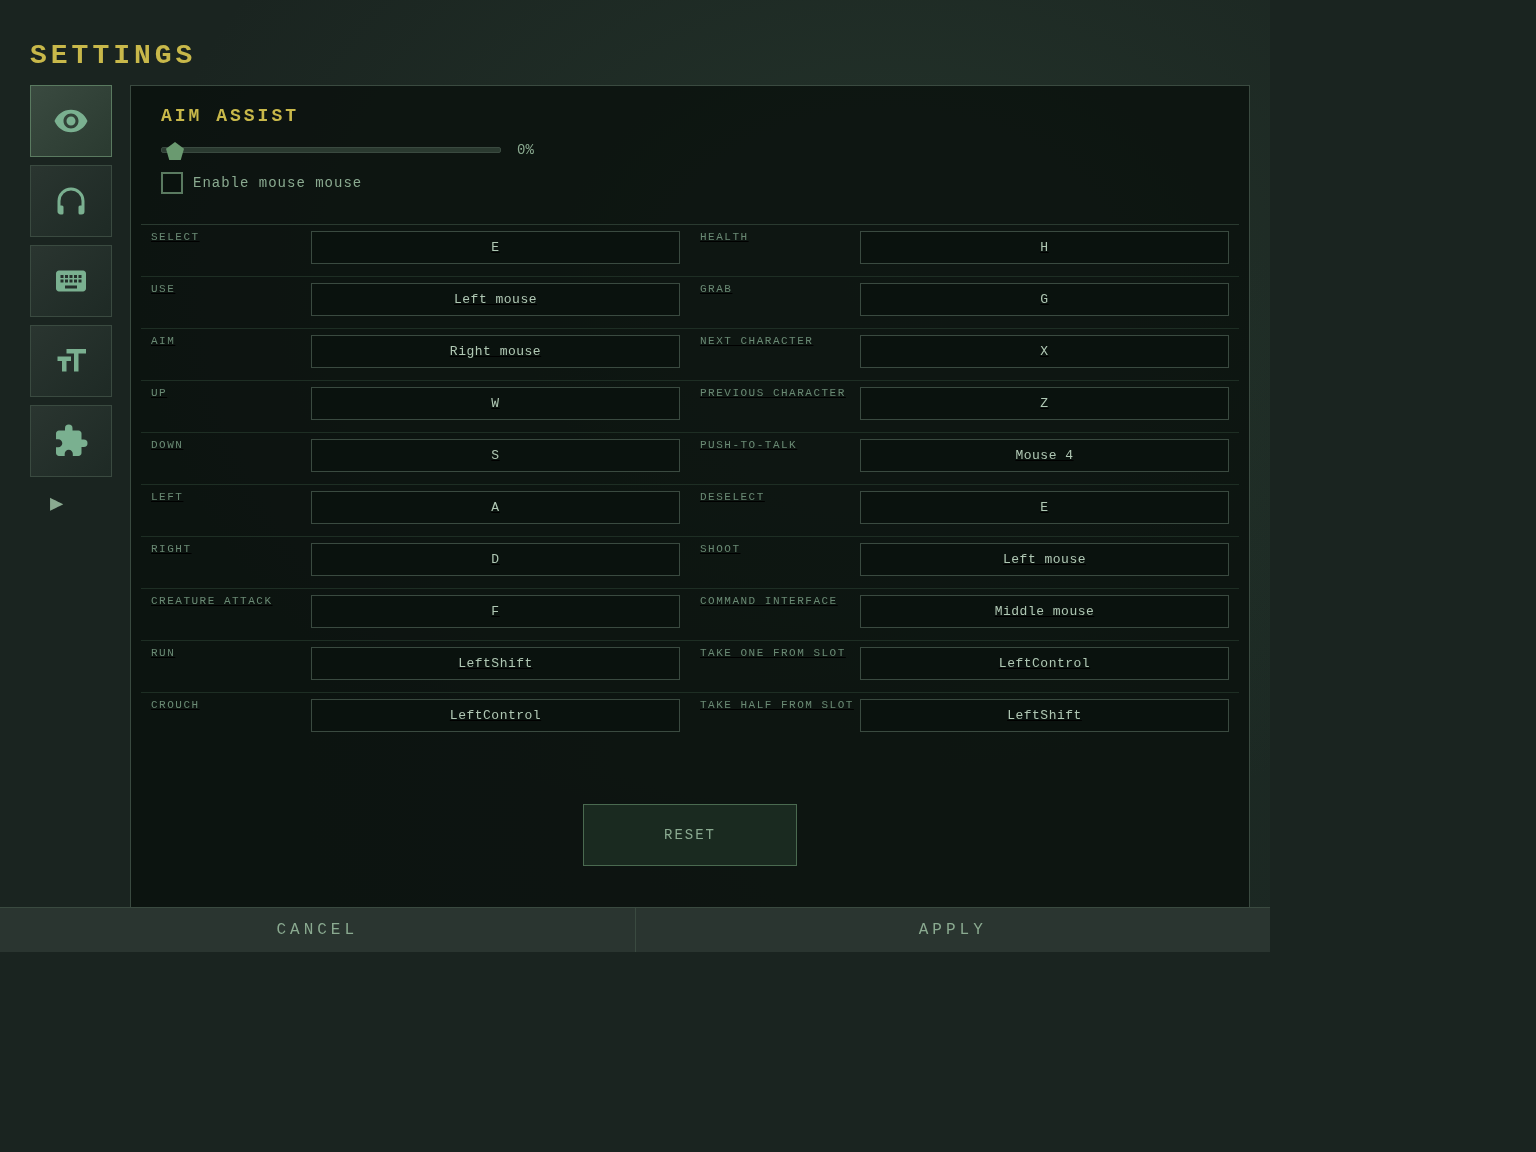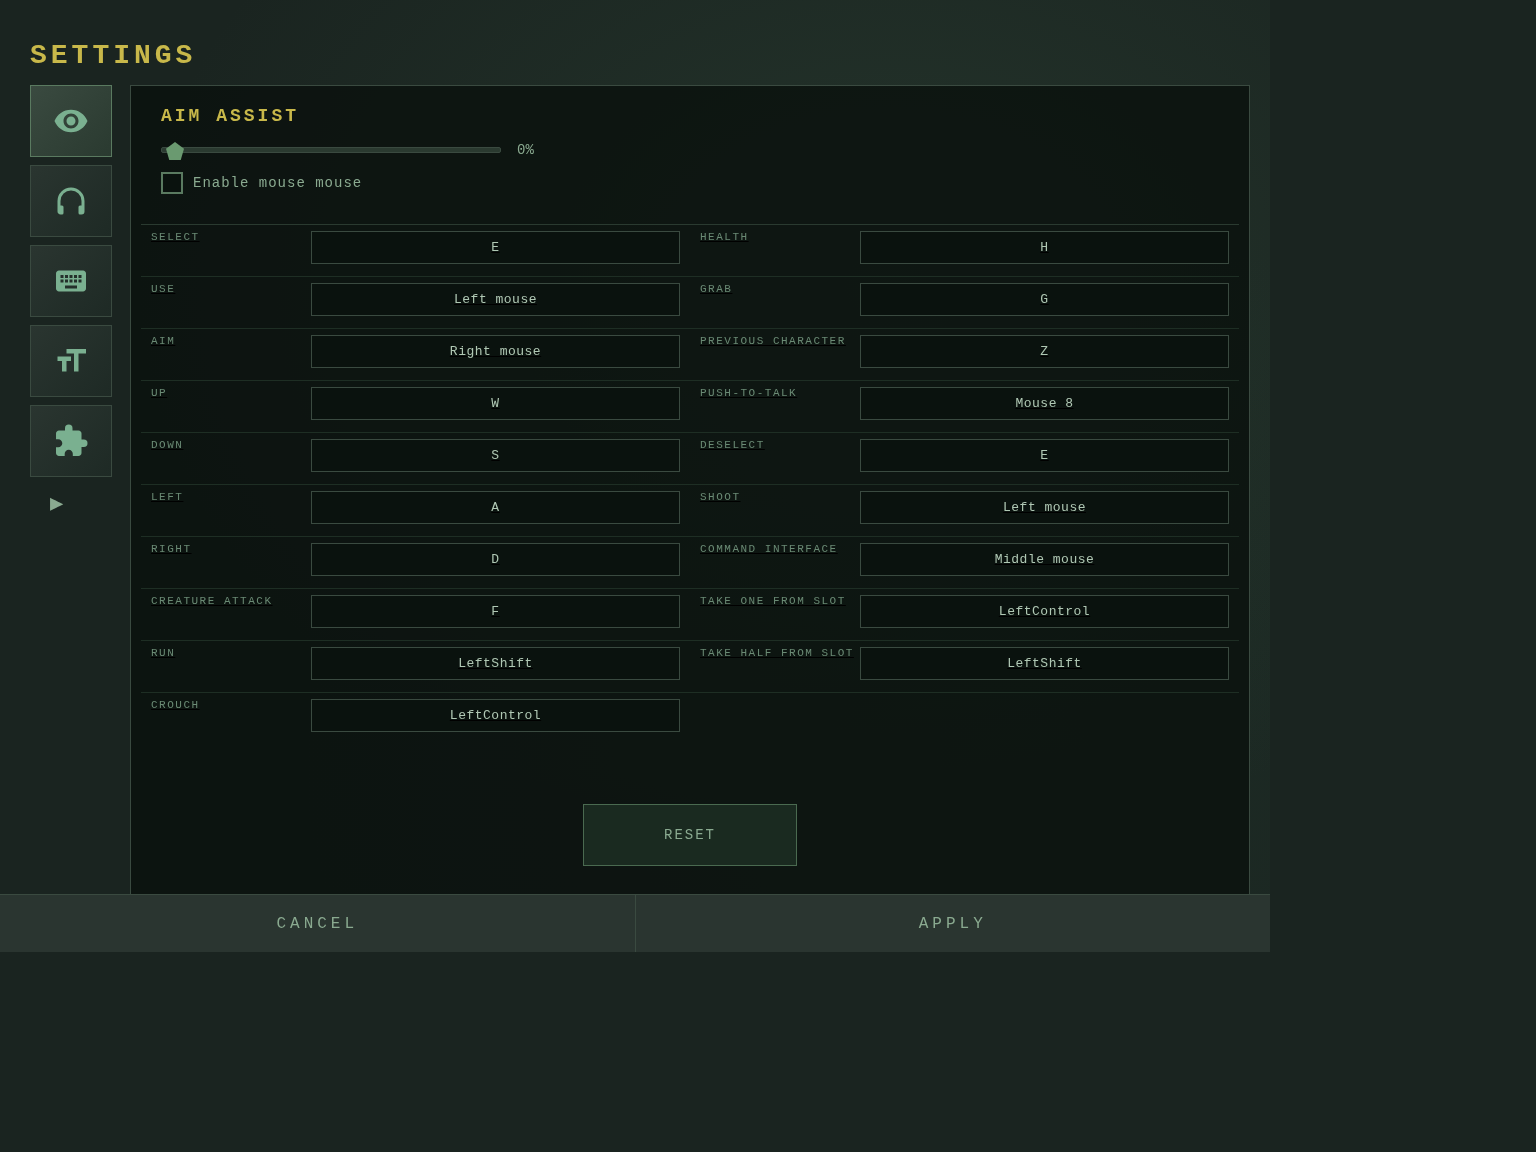--- a/index.html
+++ b/index.html
@@ -224,21 +224,21 @@
       padding: 22px 80px;
       cursor: pointer;
       text-transform: uppercase;
     }
 
     .footer-bar {
       position: absolute;
       bottom: 0;
       left: 0;
       right: 0;
-      height: 58px;
+      height: 45px;
       background: #2a3530;
       border-top: 1px solid #3a4a40;
       display: flex;
     }
 
     .footer-btn {
       flex: 1;
       background: transparent;
       border: none;
       color: #8aaa90;
@@ -362,26 +362,30 @@
       <div class="keybind-col" id="right-col">
           <div class="keybind-row">
             <span class="keybind-action">HEALTH</span>
             <div class="keybind-btn">H</div>
           </div>
           <div class="keybind-row">
             <span class="keybind-action">GRAB</span>
             <div class="keybind-btn">G</div>
           </div>
           <div class="keybind-row">
+            <span class="keybind-action">NEXT CHARACTER</span>
+            <div class="keybind-btn">X</div>
+          </div>
+          <div class="keybind-row">
             <span class="keybind-action">PREVIOUS CHARACTER</span>
             <div class="keybind-btn">Z</div>
           </div>
           <div class="keybind-row">
             <span class="keybind-action">PUSH-TO-TALK</span>
-            <div class="keybind-btn">Mouse 8</div>
+            <div class="keybind-btn">Mouse 4</div>
           </div>
           <div class="keybind-row">
             <span class="keybind-action">DESELECT</span>
             <div class="keybind-btn">E</div>
           </div>
           <div class="keybind-row">
             <span class="keybind-action">SHOOT</span>
             <div class="keybind-btn">Left mouse</div>
           </div>
           <div class="keybind-row">

